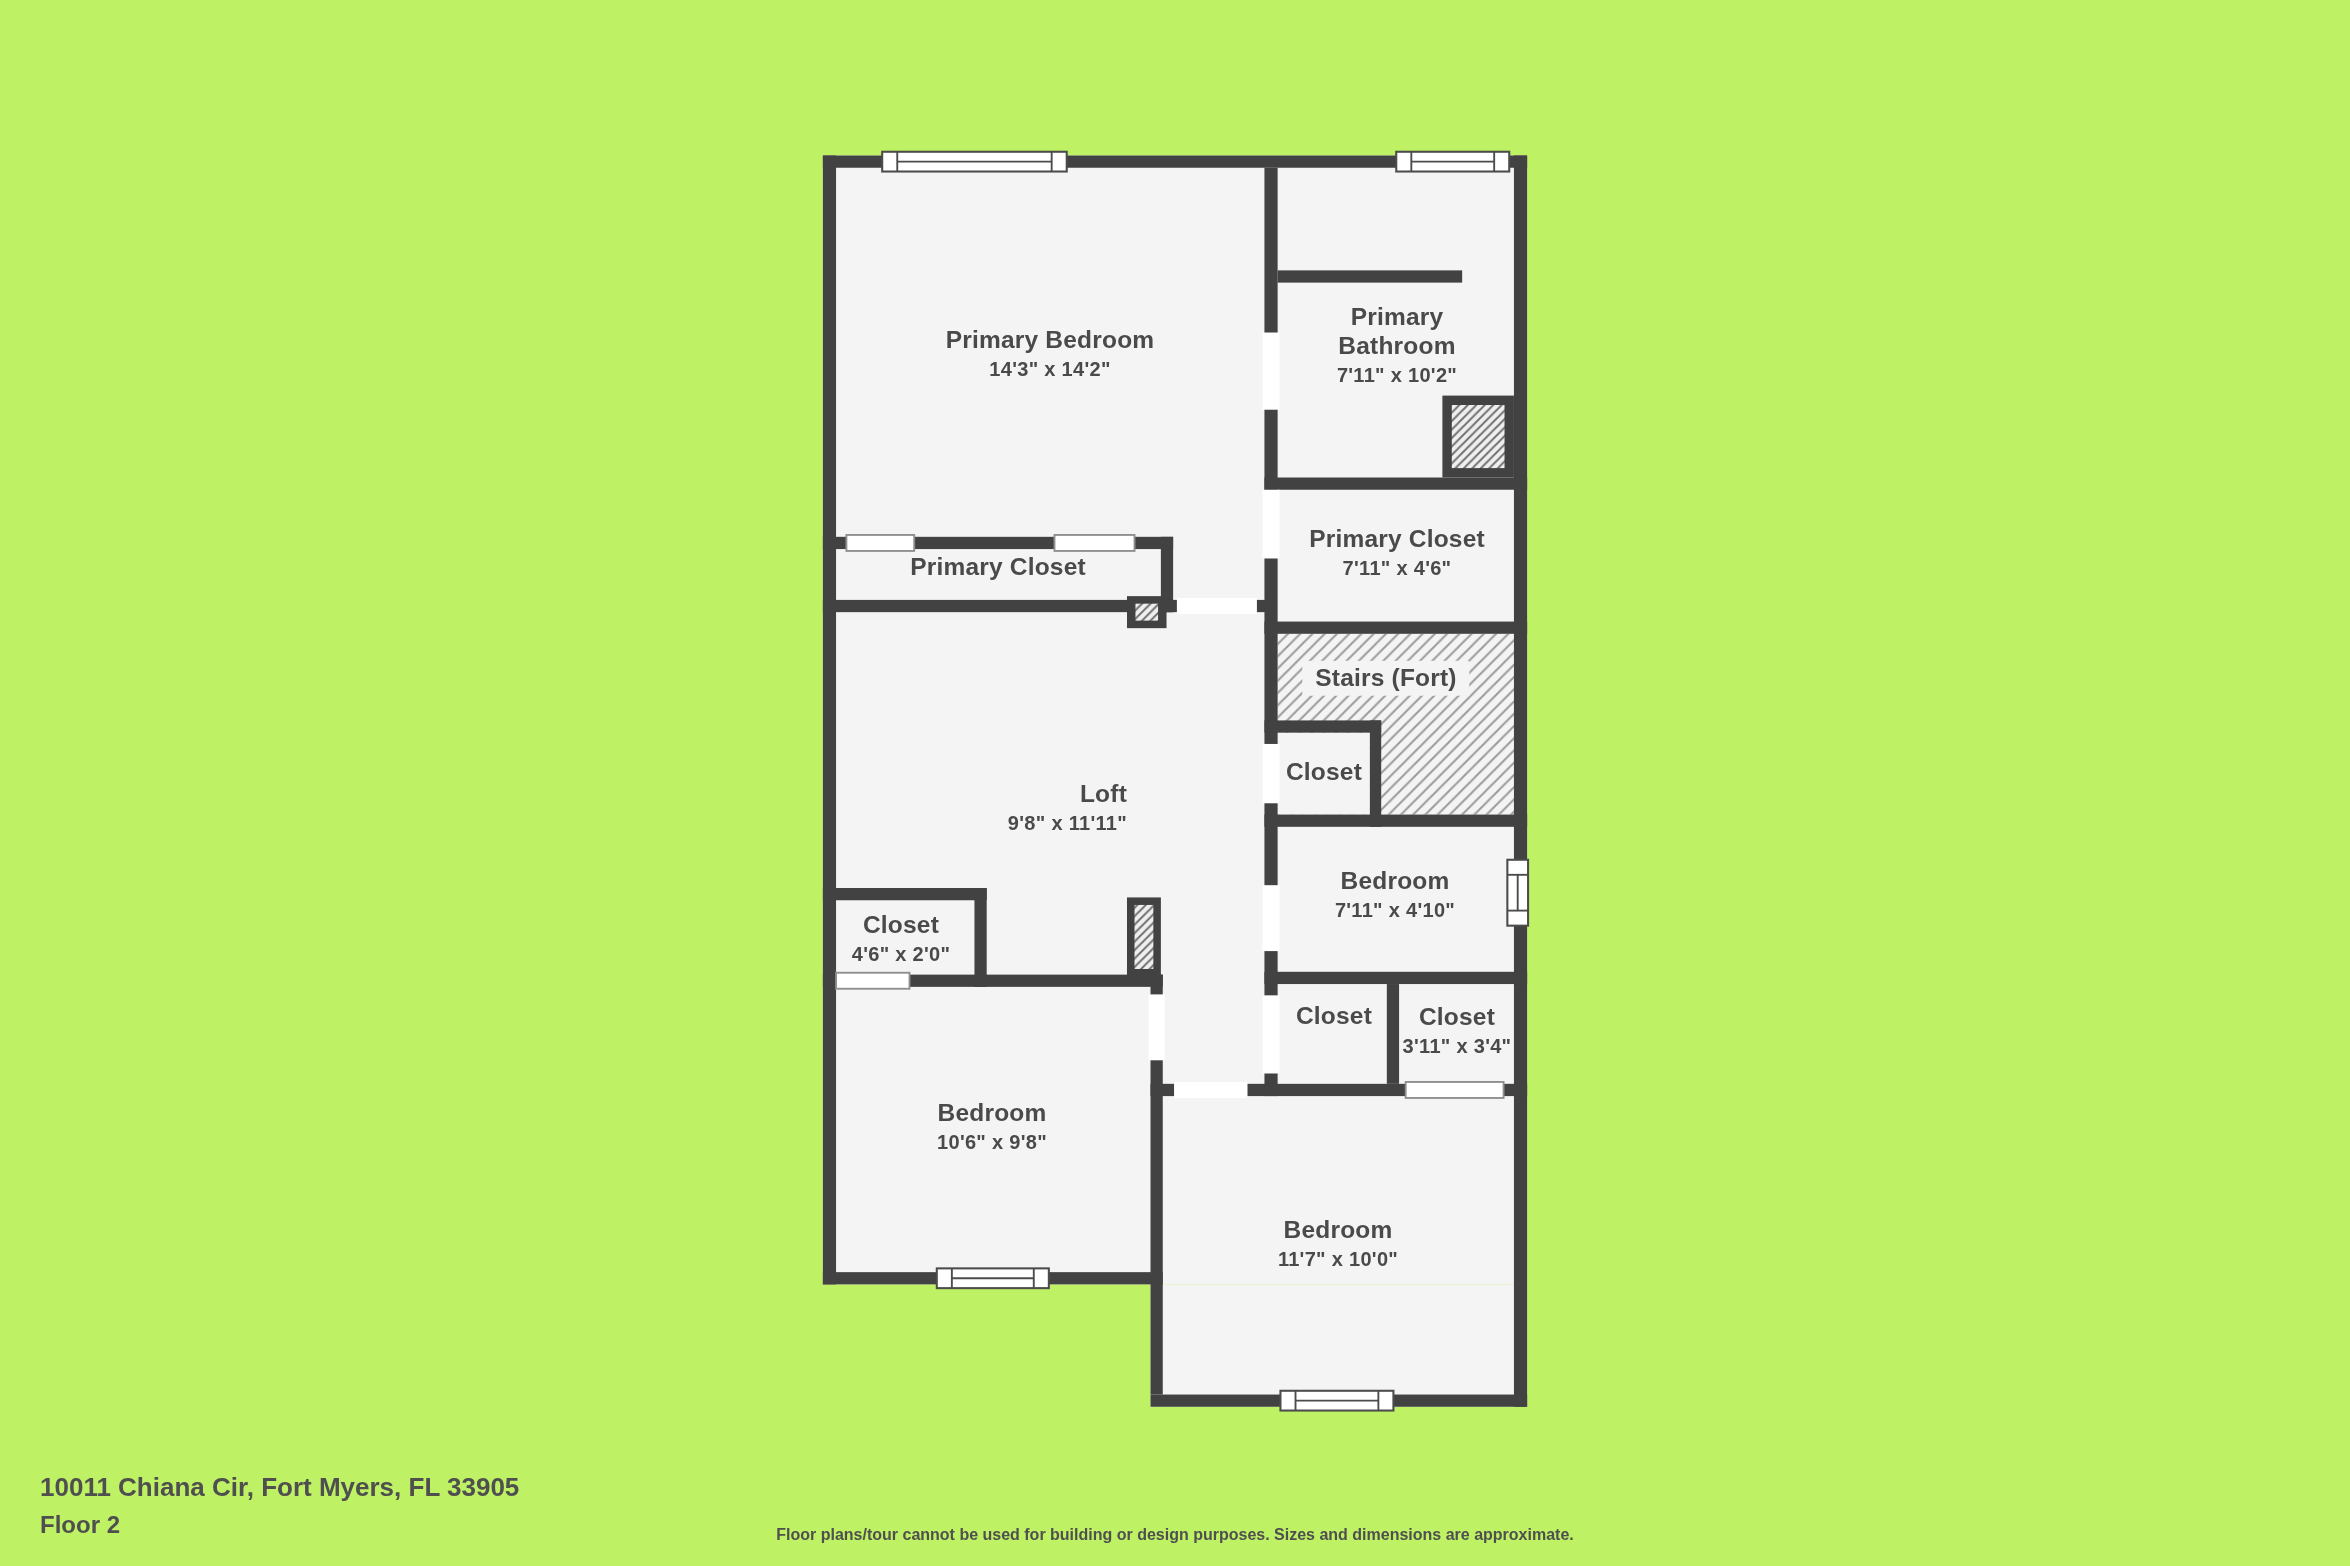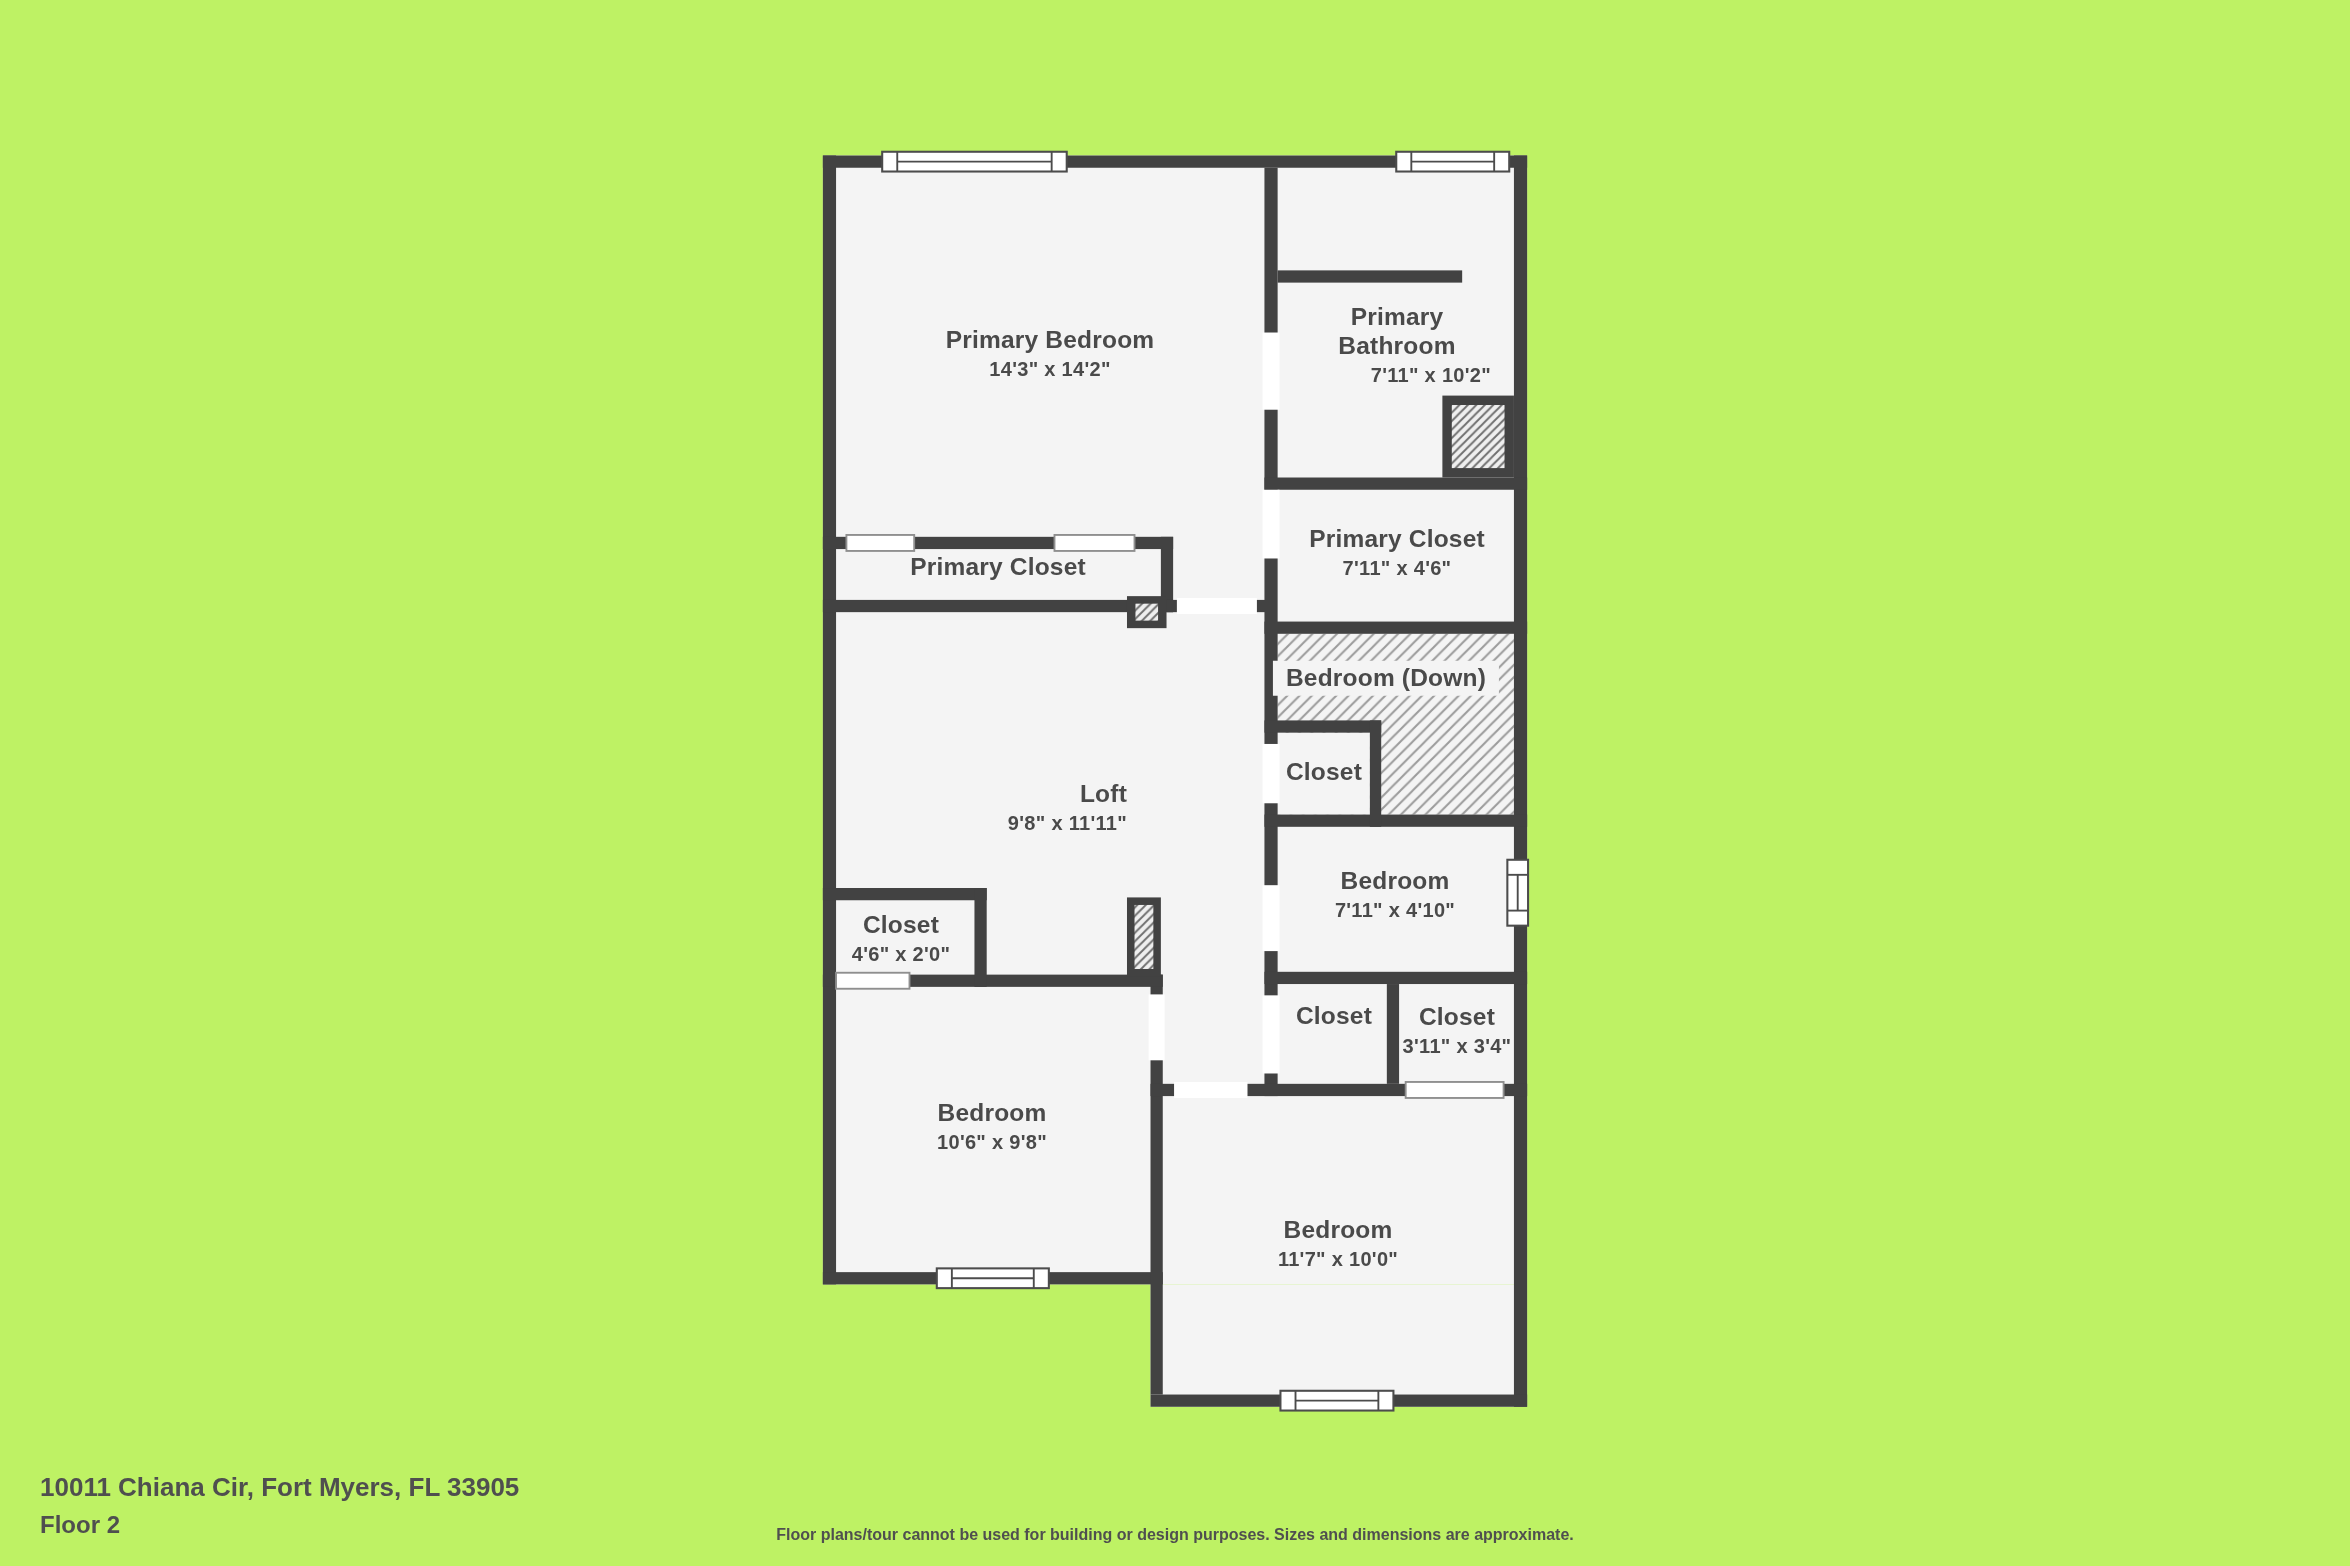--- a/index.html
+++ b/index.html
@@ -153,34 +153,34 @@
       <rect class="chase-outer" x="1532" y="420" width="76" height="87"></rect>
       <rect x="1542" y="430" width="56" height="67" fill="url(#hatchDense)"></rect>
     </g>
   </svg>
 
   <div>
     <div class="room-label" style="left:1050px; top:354px; width:301px;">
       <span class="room-name">Primary Bedroom</span>
       <span class="room-dims">14'3" x 14'2"</span>
     </div>
-    <div class="room-label" style="left:1397px; top:345px; width:188px;align-items:flex-end;">
+    <div class="room-label" style="left:1397px; top:345px; width:188px;">
       <span class="room-name">Primary Bathroom</span>
       <span class="room-dims">7'11" x 10'2"</span>
     </div>
     <div class="room-label" style="left:998px; top:567px; width:301px;">
       <span class="room-name">Primary Closet</span>
 
     </div>
     <div class="room-label" style="left:1397px; top:553px; width:282px;">
       <span class="room-name">Primary Closet</span>
       <span class="room-dims">7'11" x 4'6"</span>
     </div>
     <div class="room-label label-stairs" style="left:1386px; top:678px;">
-      <span class="room-name">Bedroom (Down)</span>
+      <span class="room-name">Stairs (Fort)</span>
 
     </div>
     <div class="room-label" style="left:986px; top:808px; width:282px;align-items:flex-end;">
       <span class="room-name">Loft</span>
       <span class="room-dims">9'8" x 11'11"</span>
     </div>
     <div class="room-label" style="left:1324px; top:772px; width:132px;">
       <span class="room-name">Closet</span>
 
     </div>

